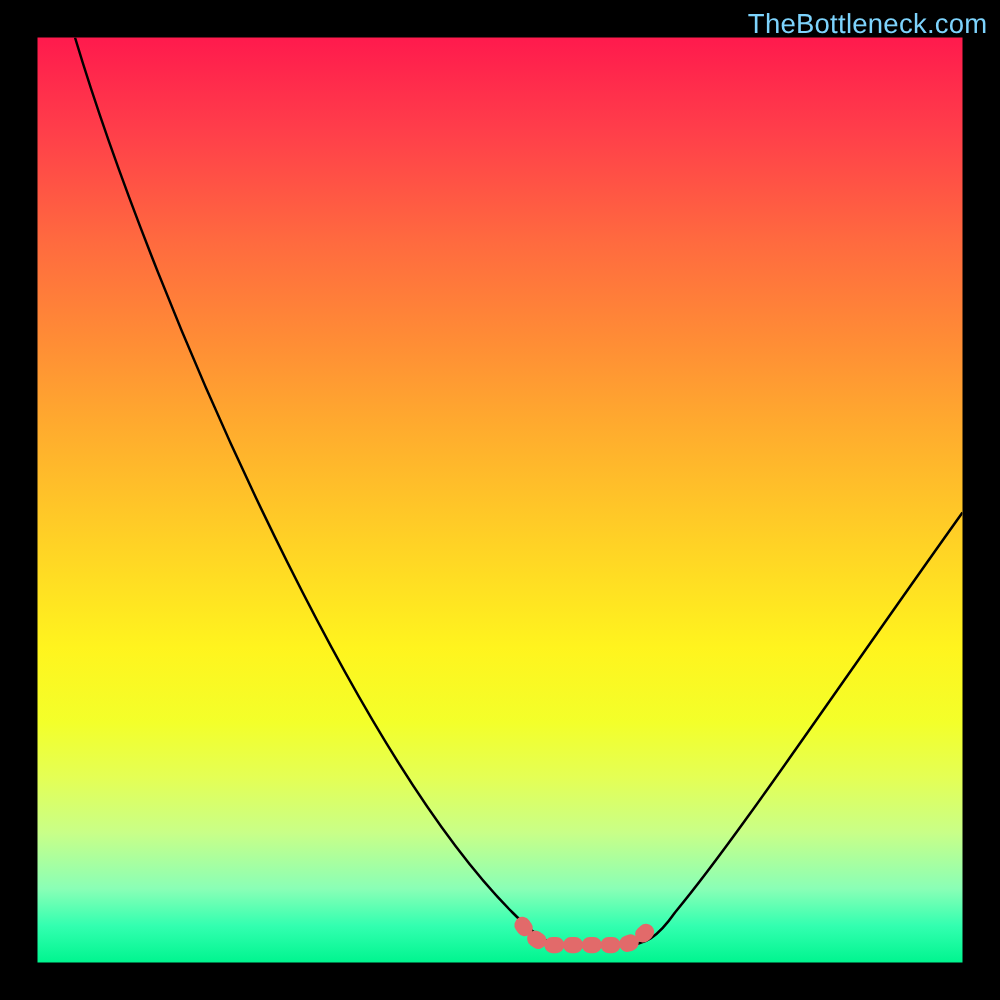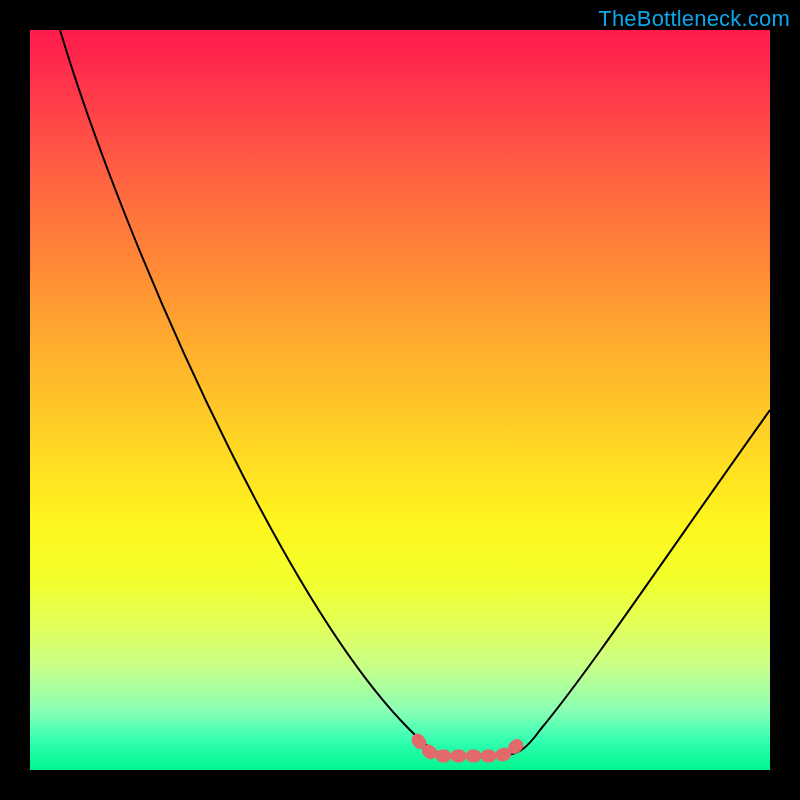--- a/index.html
+++ b/index.html
@@ -38,21 +38,21 @@
       #c8ff88 86%,
       #8affb6 92%,
       #33ffb0 96%,
       #00f58f 100%
     );
   }
   .watermark {
     position: absolute;
     top: 6px;
     right: 10px;
-    color: #0ea5e9;
+    color: #7dd3fc;
     font-size: 22px;
     font-weight: 500;
     letter-spacing: 0.2px;
     user-select: none;
   }
   svg.curve {
     position: absolute;
     left: 0;
     top: 0;
     width: 740px;

